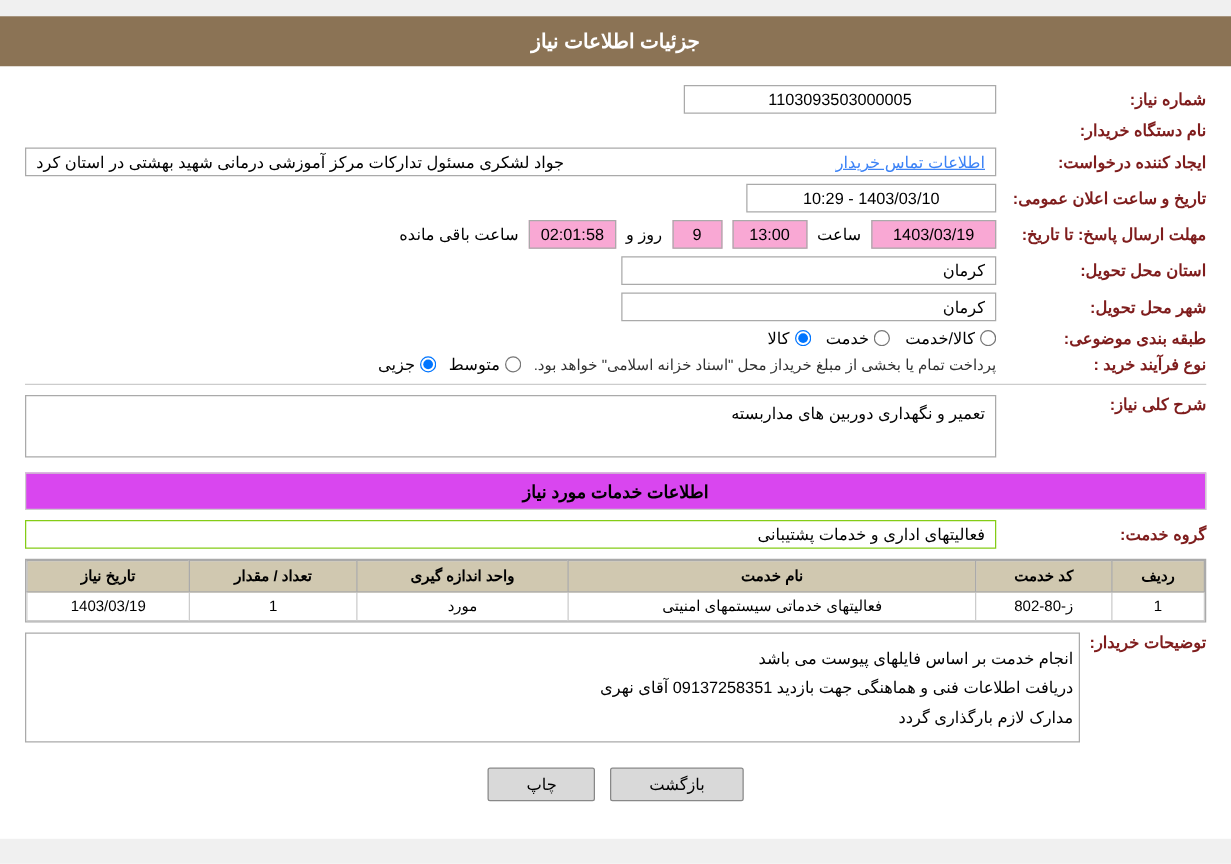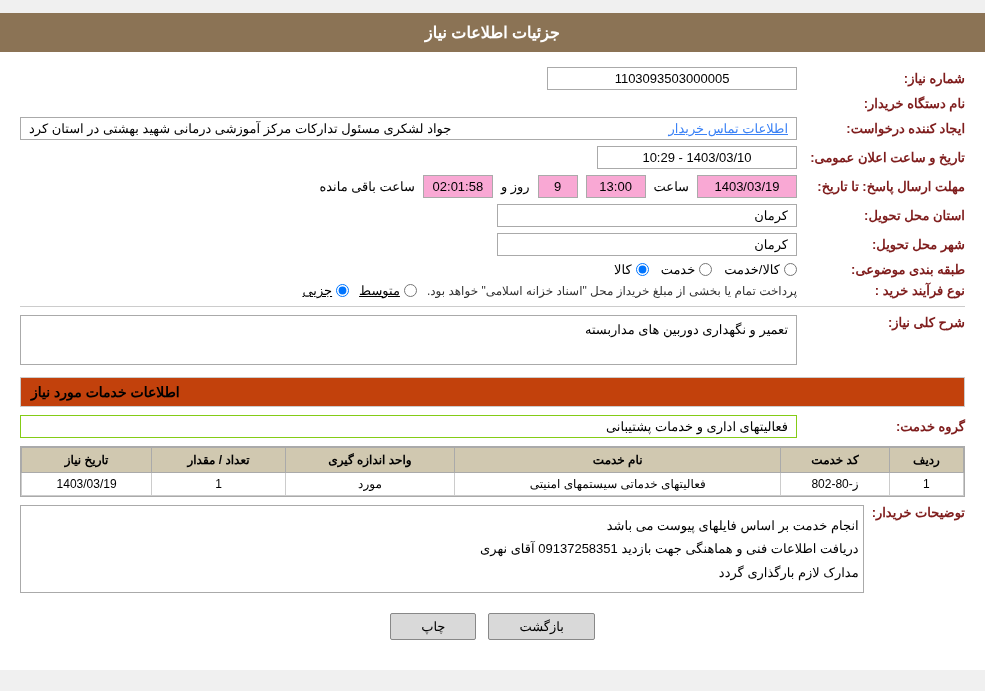--- a/index.html
+++ b/index.html
@@ -19,27 +19,27 @@
       color: #fff;
       text-align: center;
       padding: 10px 0;
       font-size: 16px;
       font-weight: bold;
     }
     .content {
       padding: 15px 20px;
     }
     .section-title {
-      background: #c2410c;
+      background: #d946ef;
       border: 1px solid #ccc;
       padding: 6px 10px;
       font-weight: bold;
       font-size: 14px;
       margin: 12px 0 8px 0;
-      text-align: left;
+      text-align: center;
     }
     .info-row {
       display: flex;
       align-items: center;
       margin-bottom: 6px;
       gap: 8px;
     }
     .info-label {
       color: #7f1d1d;
       font-weight: bold;
@@ -79,21 +79,20 @@
     }
     .purchase-type-row {
       display: flex;
       align-items: center;
       gap: 10px;
       flex-wrap: wrap;
     }
     .purchase-type-item {
       display: flex;
       gap: 4px;
-      text-decoration: underline;
     }
     .purchase-desc {
       color: #333;
       font-size: 12px;
     }
     .description-textarea {
       background: #fff;
       border: 1px solid #aaa;
       padding: 6px 8px;
       flex: 1;

